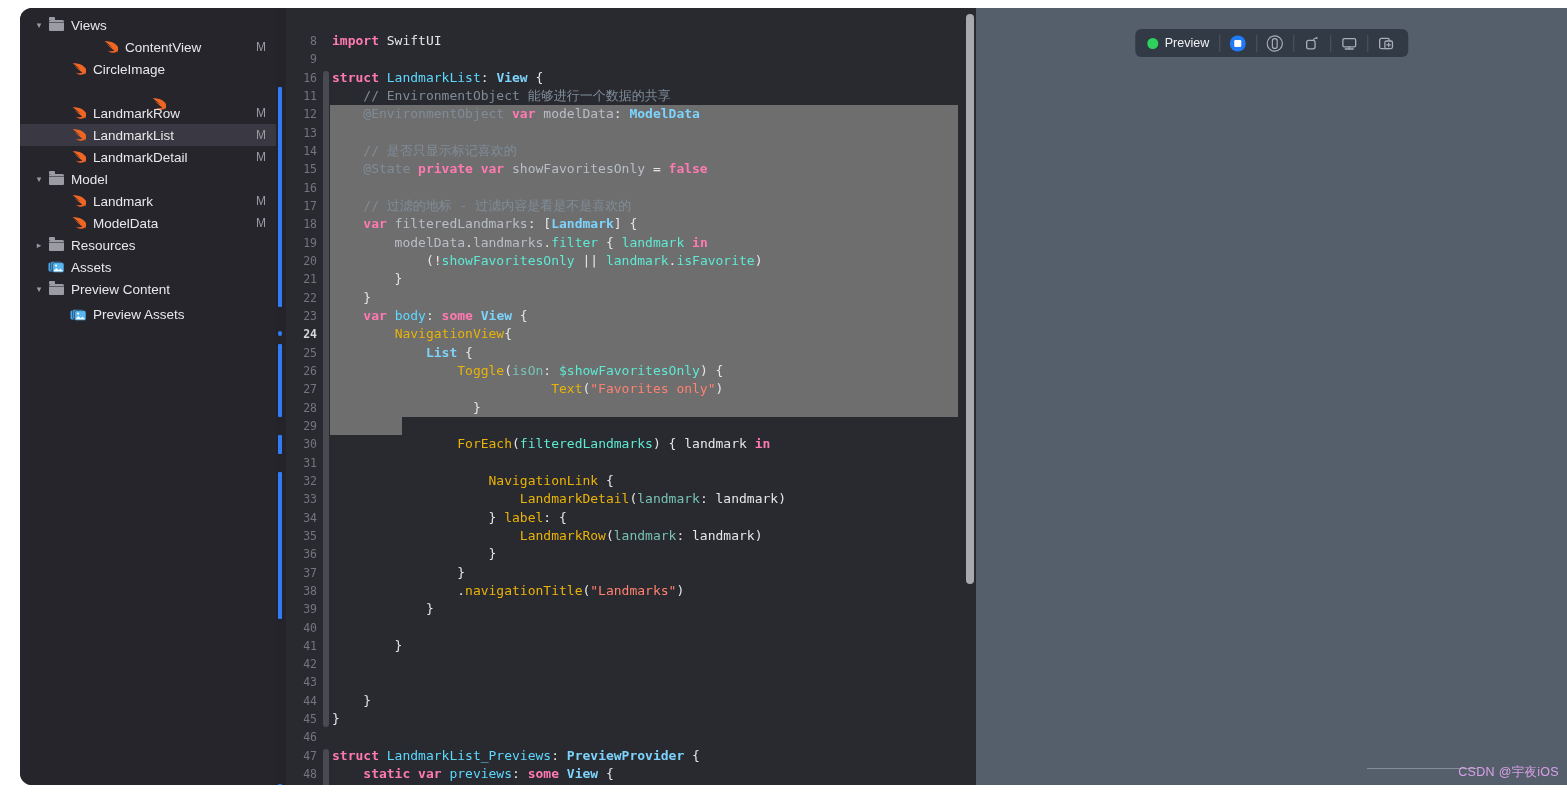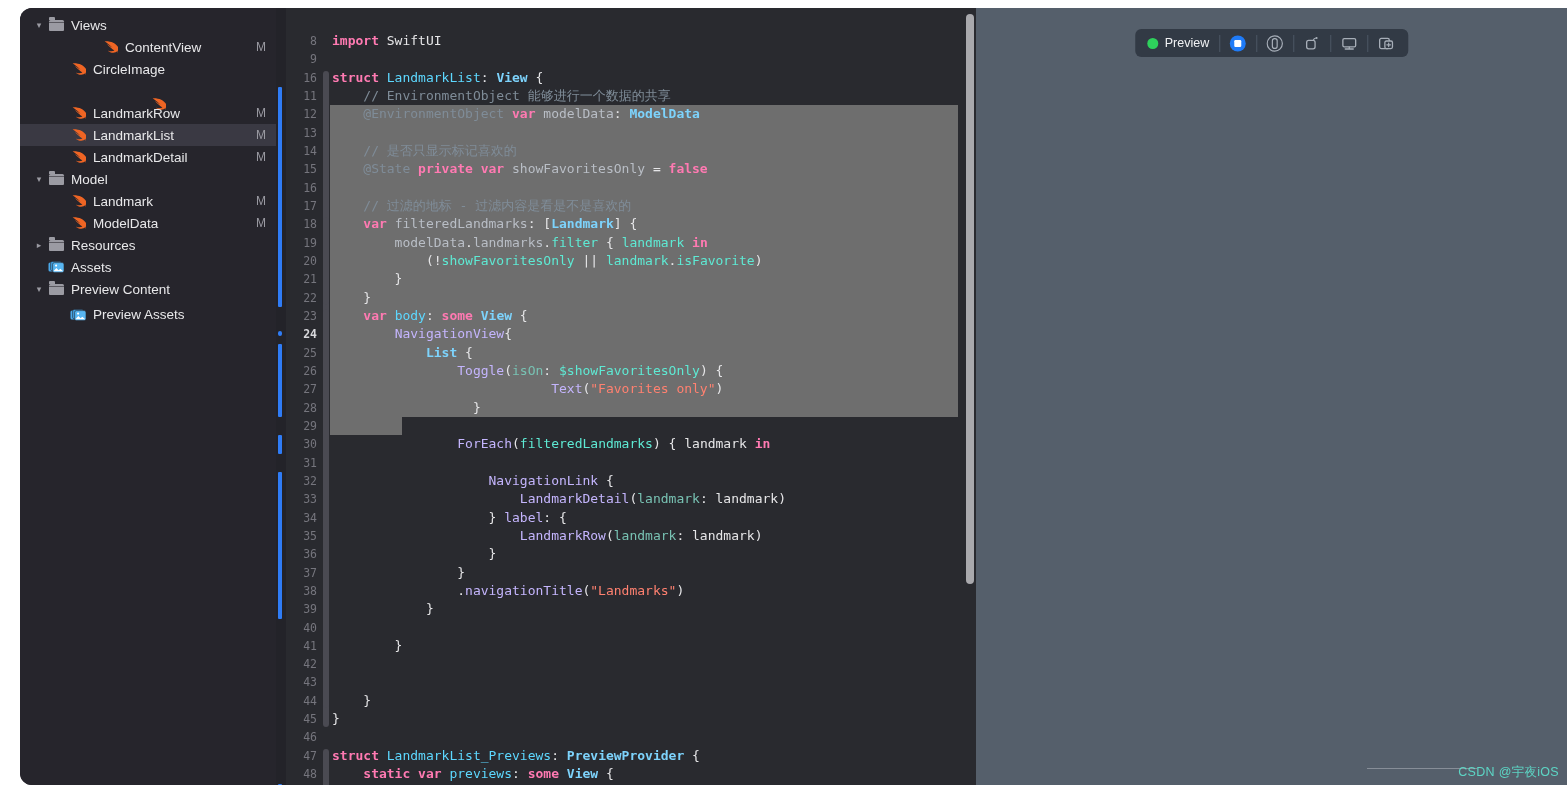--- a/index.html
+++ b/index.html
@@ -177,21 +177,21 @@
     white-space: pre;
     color: #e6e6e8;
     padding-left: 2px;
   }
   .k   { color: #ff7ab2; font-weight: bold; }   
   .t   { color: #5dd8ff; }                      
   .ty  { color: #7dd3fc; font-weight: bold; }   
   .c   { color: #7f8c98; }                      
   .s   { color: #ff8170; }                      
   .f   { color: #5eead4; }                      
-  .m   { color: #c4b5fd; }                      
+  .m   { color: #eab308; }                      
   .v   { color: #b9bec6; }                      
   .p   { color: #78c2b3; }                      
   .pl  { color: #e6e6e8; }                      
 
   .vscroll {
     position: absolute;
     right: 2px;
     width: 8px;
     background: #a9a9ad;
     border-radius: 4px;
@@ -238,21 +238,21 @@
   .pv-btn {
     width: 36px; height: 28px;
     display: flex; align-items: center; justify-content: center;
   }
 
   
   .watermark {
     position: absolute;
     right: 8px; bottom: 4px;
     font-size: 12.5px;
-    color: #5eead4;
+    color: #f0abfc;
     opacity: .85;
     letter-spacing: .3px;
     z-index: 20;
   }
   .wm-line {
     position: absolute;
     right: 90px; bottom: 16px;
     width: 110px; height: 1px;
     background: #b9bec6;
     opacity: .5;

